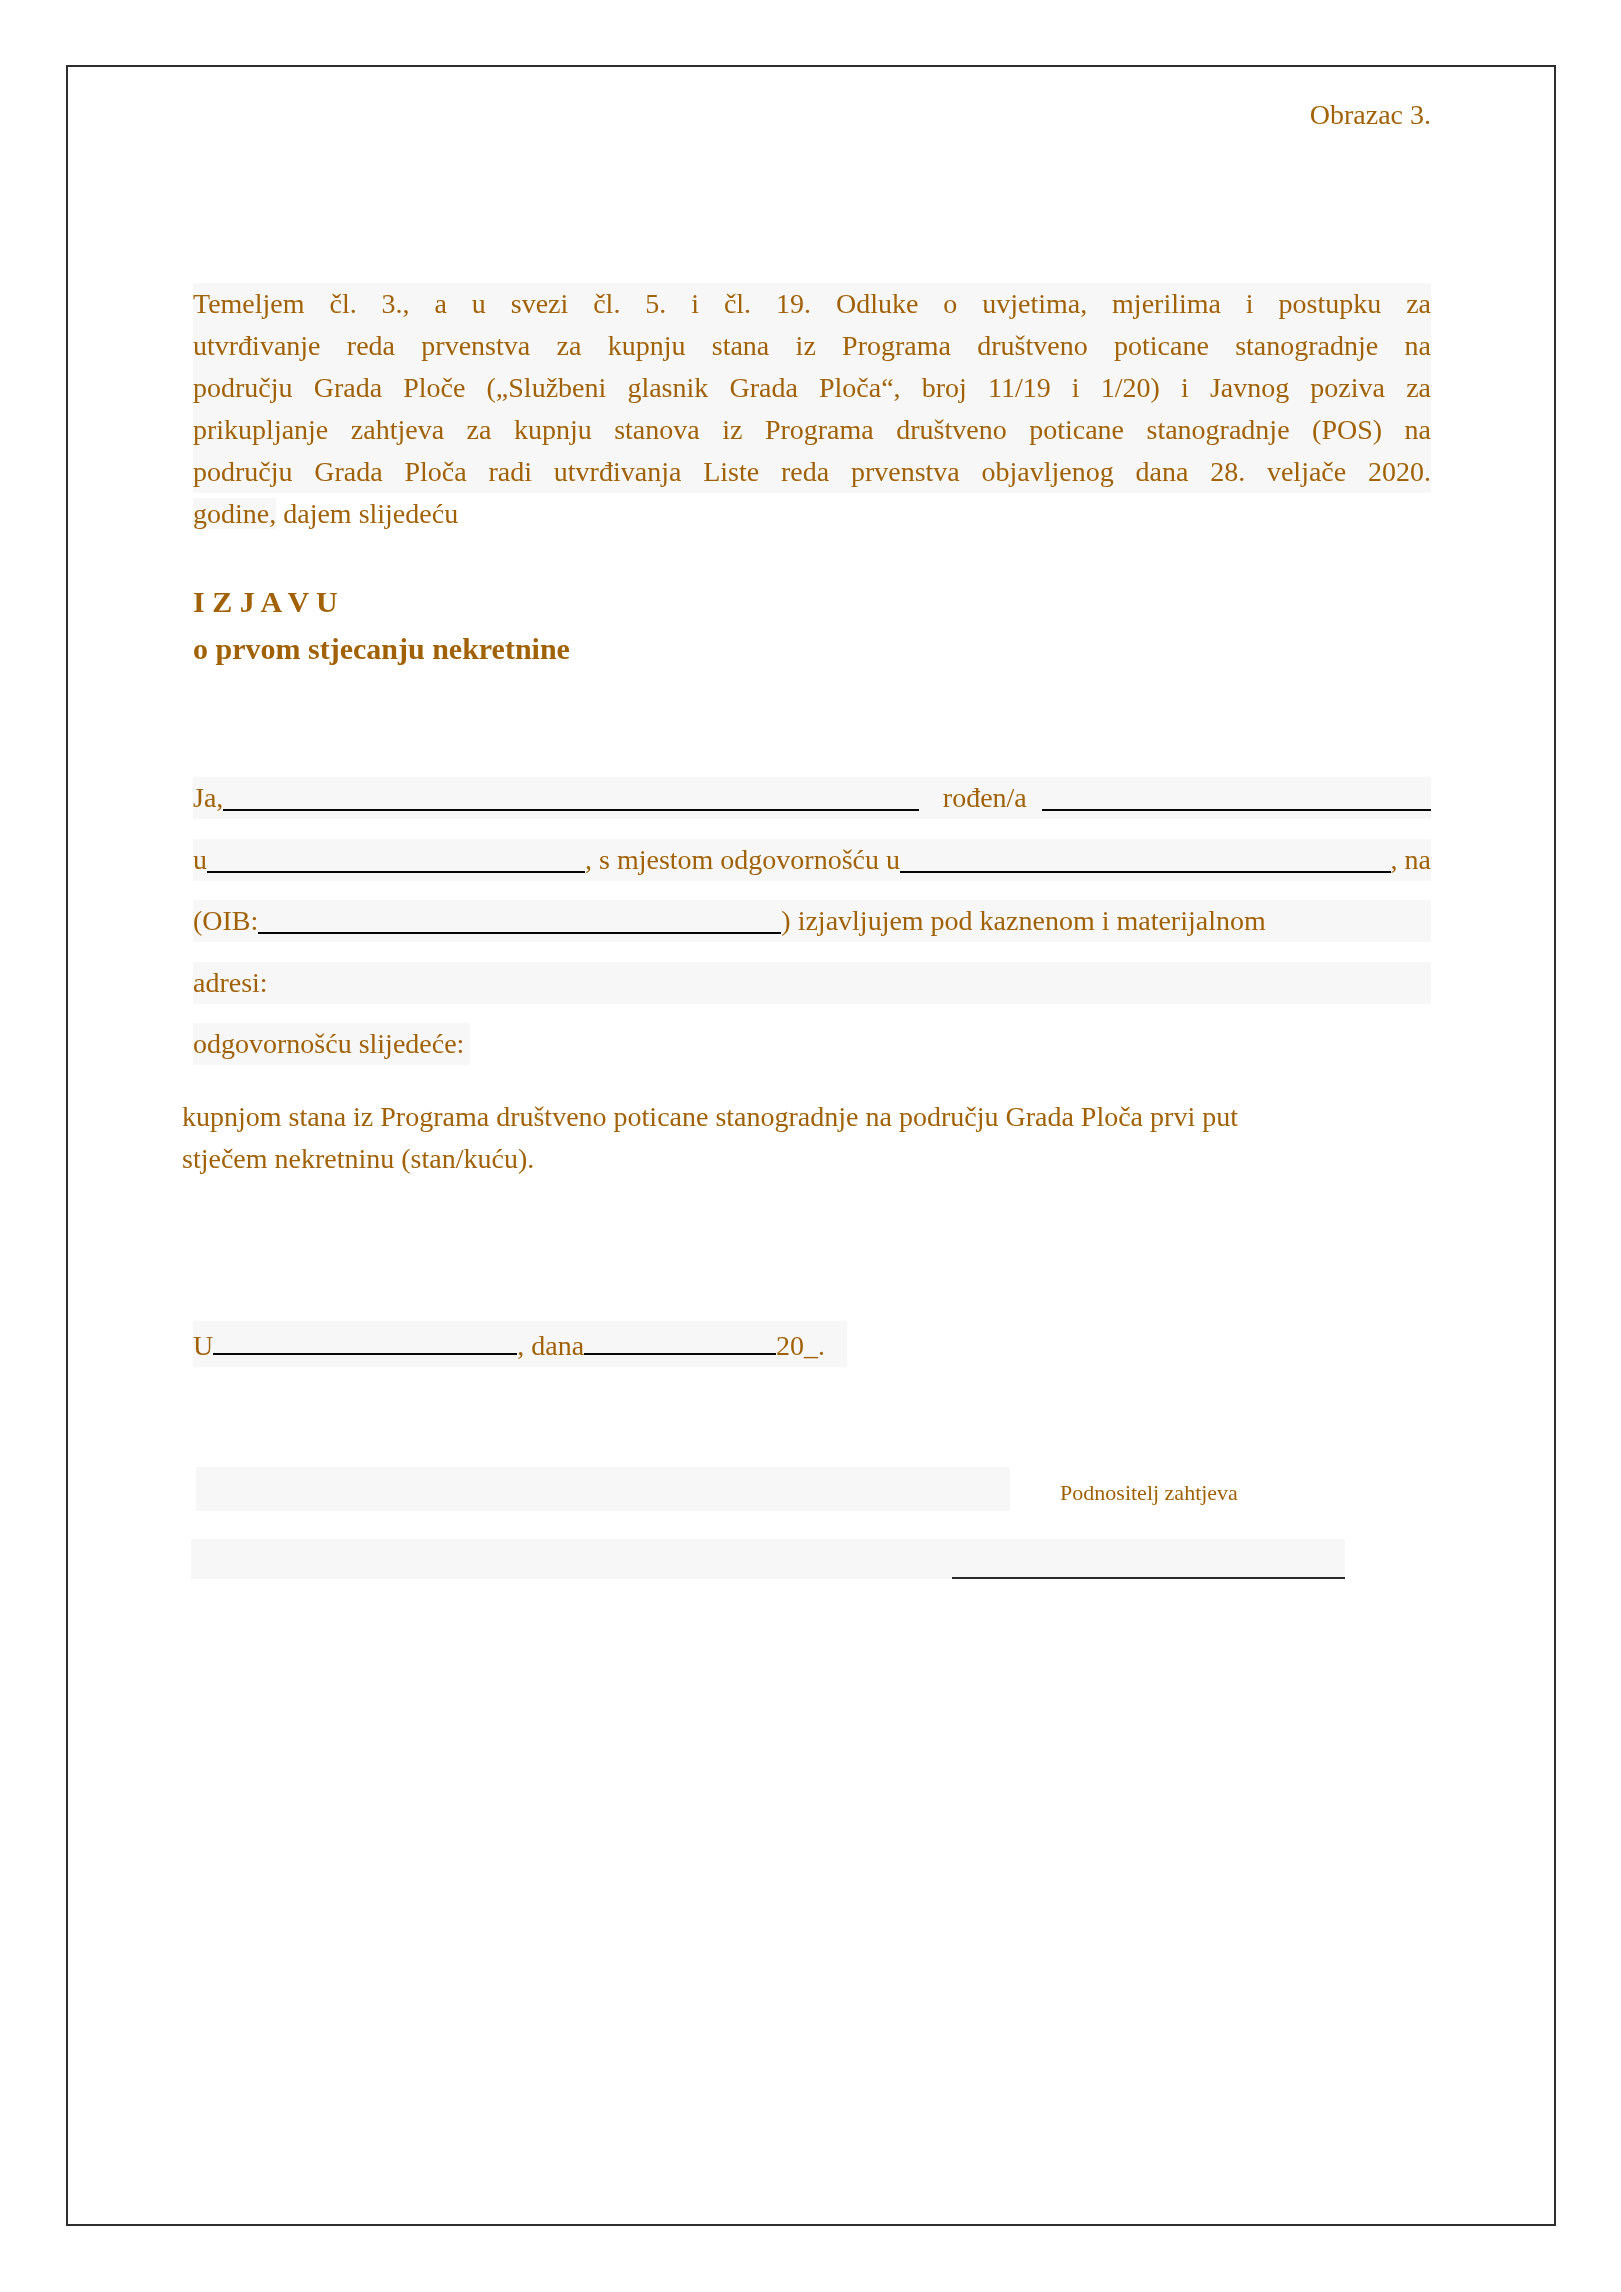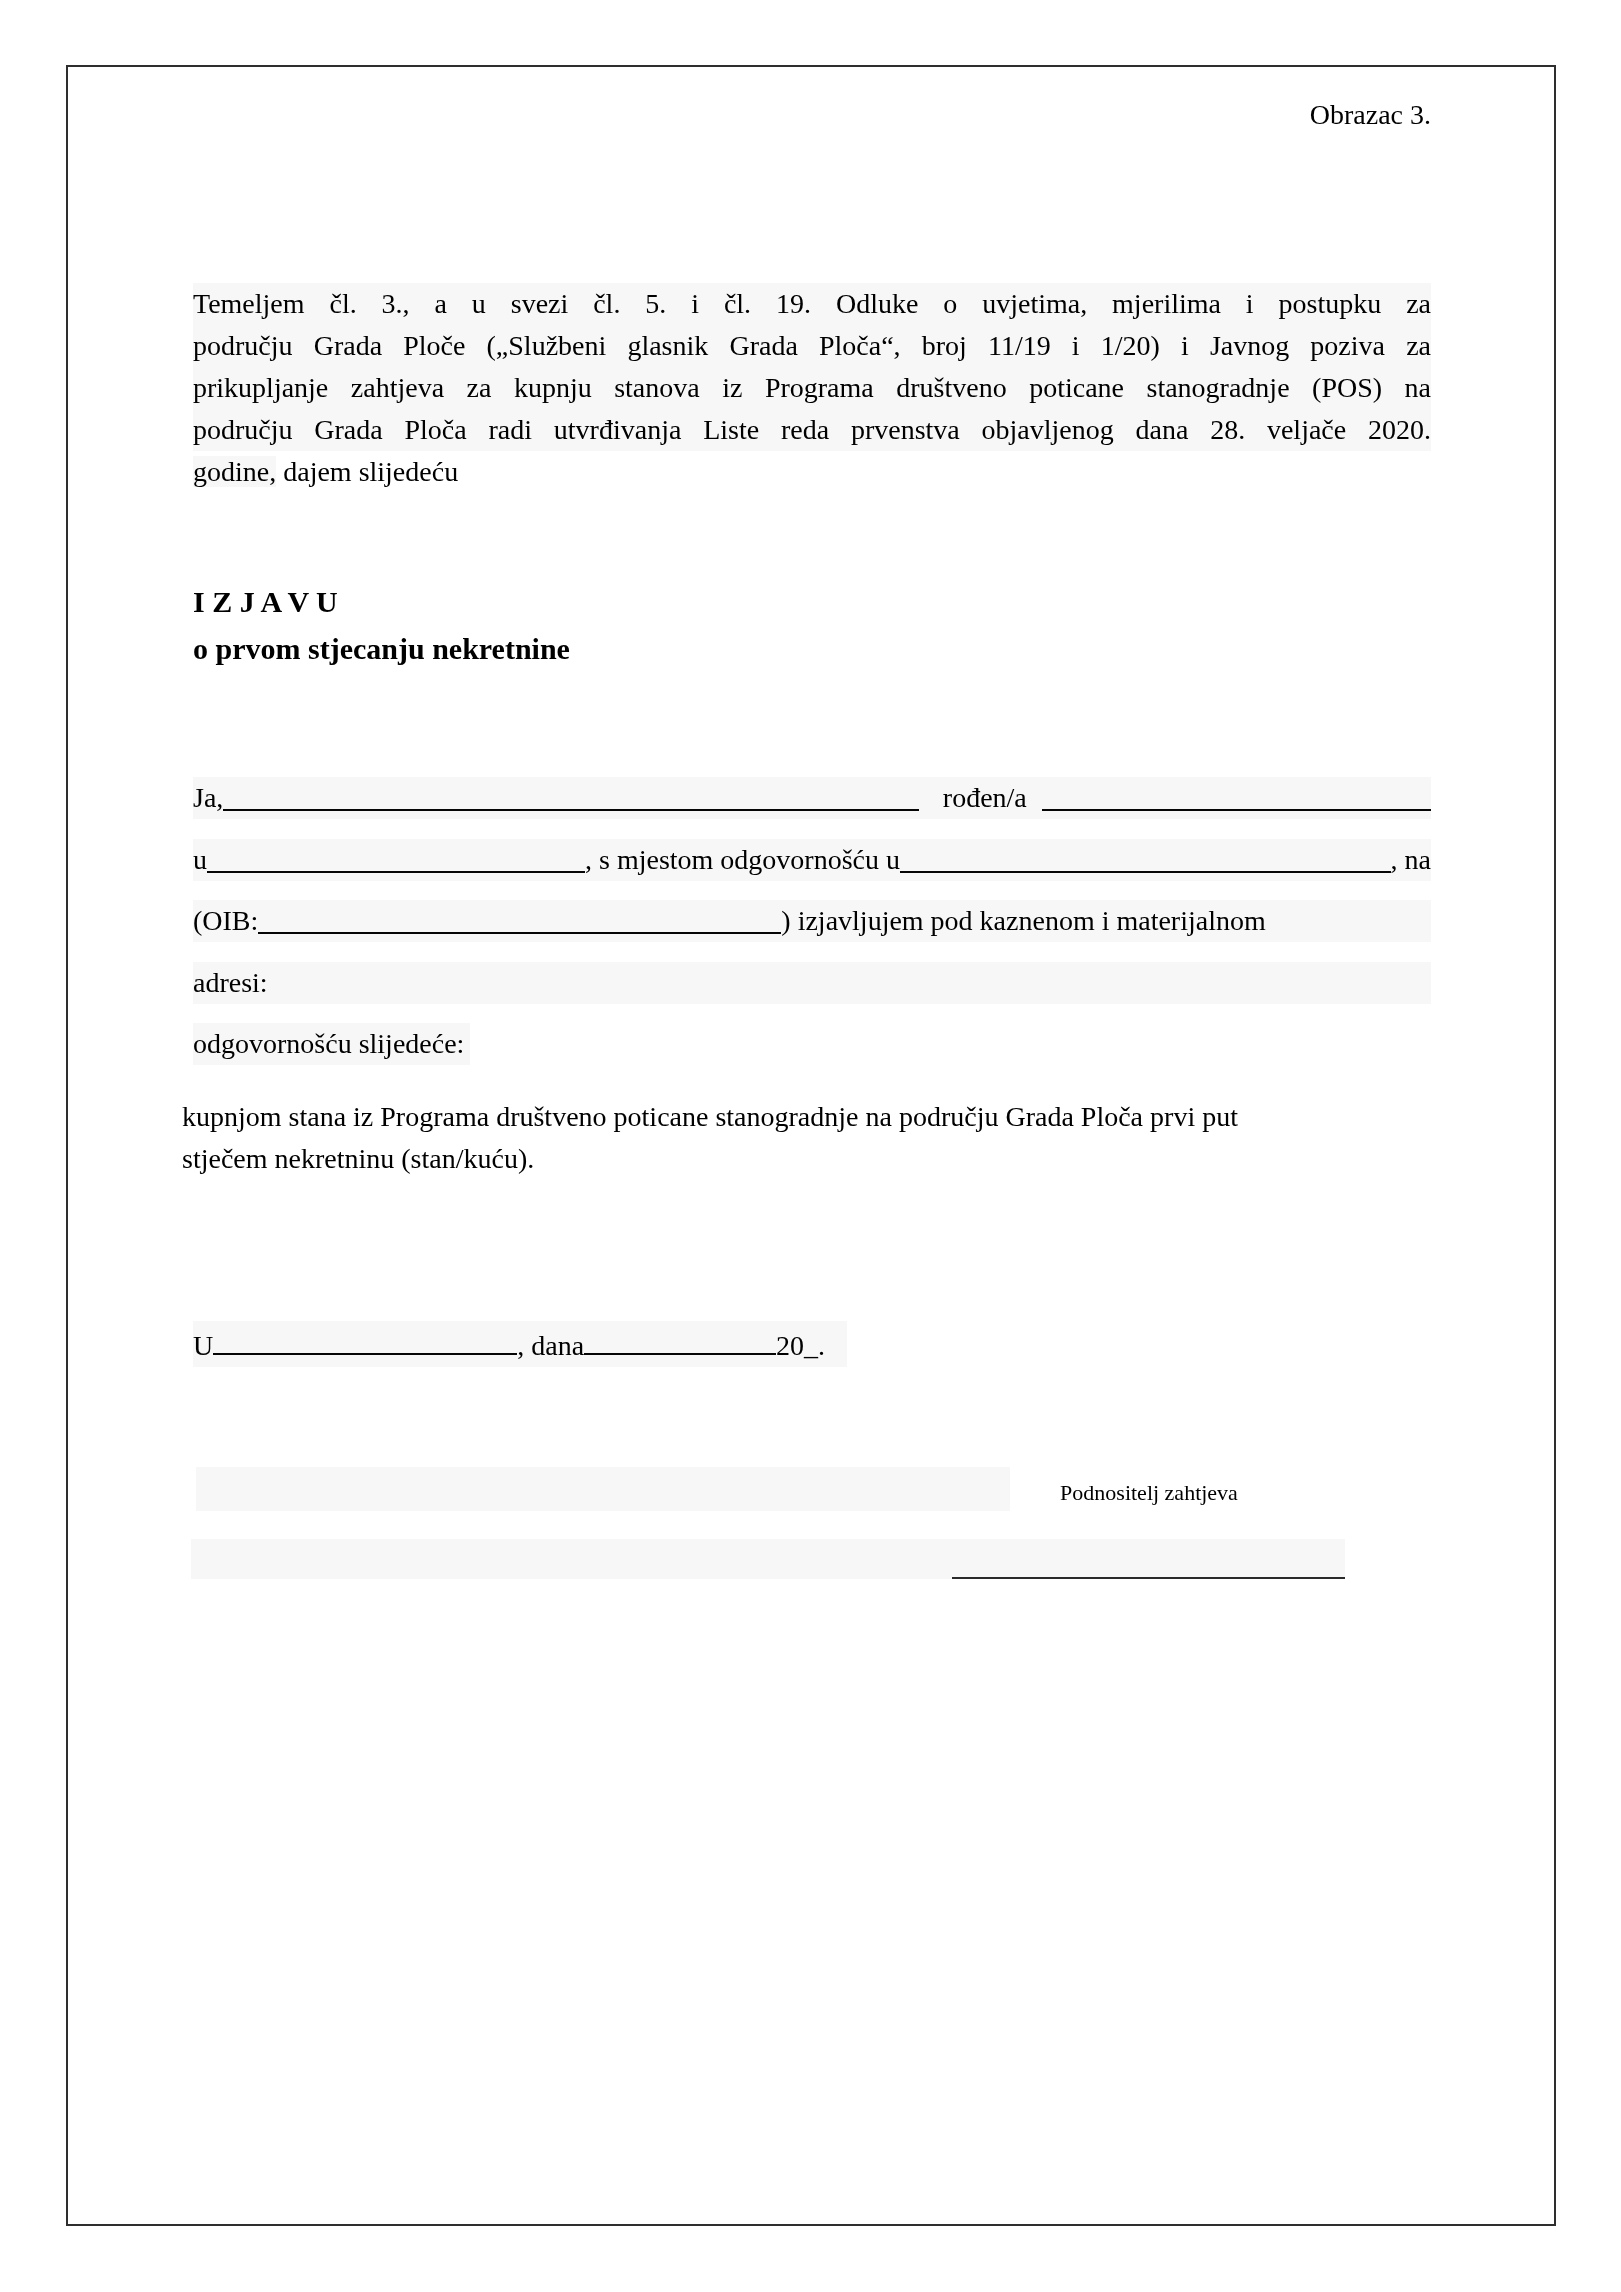--- a/index.html
+++ b/index.html
@@ -1,21 +1,21 @@
 <!DOCTYPE html>
 <html><head>
 <meta charset="utf-8">
 <style>
   html,body{margin:0;padding:0;background:#ffffff;}
   .page{
     position:relative;
     width:1621px;height:2293px;
     background:#ffffff;
     font-family:"Liberation Serif", serif;
-    color:#000000;
+    color:#a16207;
     overflow:hidden;
   }
   .page-border{
     position:absolute;left:66px;top:65px;width:1486px;height:2157px;
     border:2px solid #2e2e2e;
   }
   .form-label{
     position:absolute;top:94px;right:190px;
     font-size:28px;line-height:42px;
   }
@@ -83,20 +83,21 @@
 </head>
 <body>
 
 <div class="page">
   <div class="page-border"></div>
 
   <div class="form-label">Obrazac 3.</div>
 
   <div class="intro">
     <div class="iline just">Temeljem čl. 3., a u svezi čl. 5. i čl. 19. Odluke o uvjetima, mjerilima i postupku za</div>
+    <div class="iline just">utvrđivanje reda prvenstva za kupnju stana iz Programa društveno poticane stanogradnje na</div>
     <div class="iline just">području Grada Ploče („Službeni glasnik Grada Ploča“, broj 11/19 i 1/20) i Javnog poziva za</div>
     <div class="iline just">prikupljanje zahtjeva za kupnju stanova iz Programa društveno poticane stanogradnje (POS) na</div>
     <div class="iline just">području Grada Ploča radi utvrđivanja Liste reda prvenstva objavljenog dana 28. veljače 2020.</div>
     <div class="iline last"><span class="hl">godine,</span><span> dajem slijedeću</span></div>
   </div>
 
   <div class="title">
     <div>I Z J A V U</div>
     <div>o prvom stjecanju nekretnine</div>
   </div>

